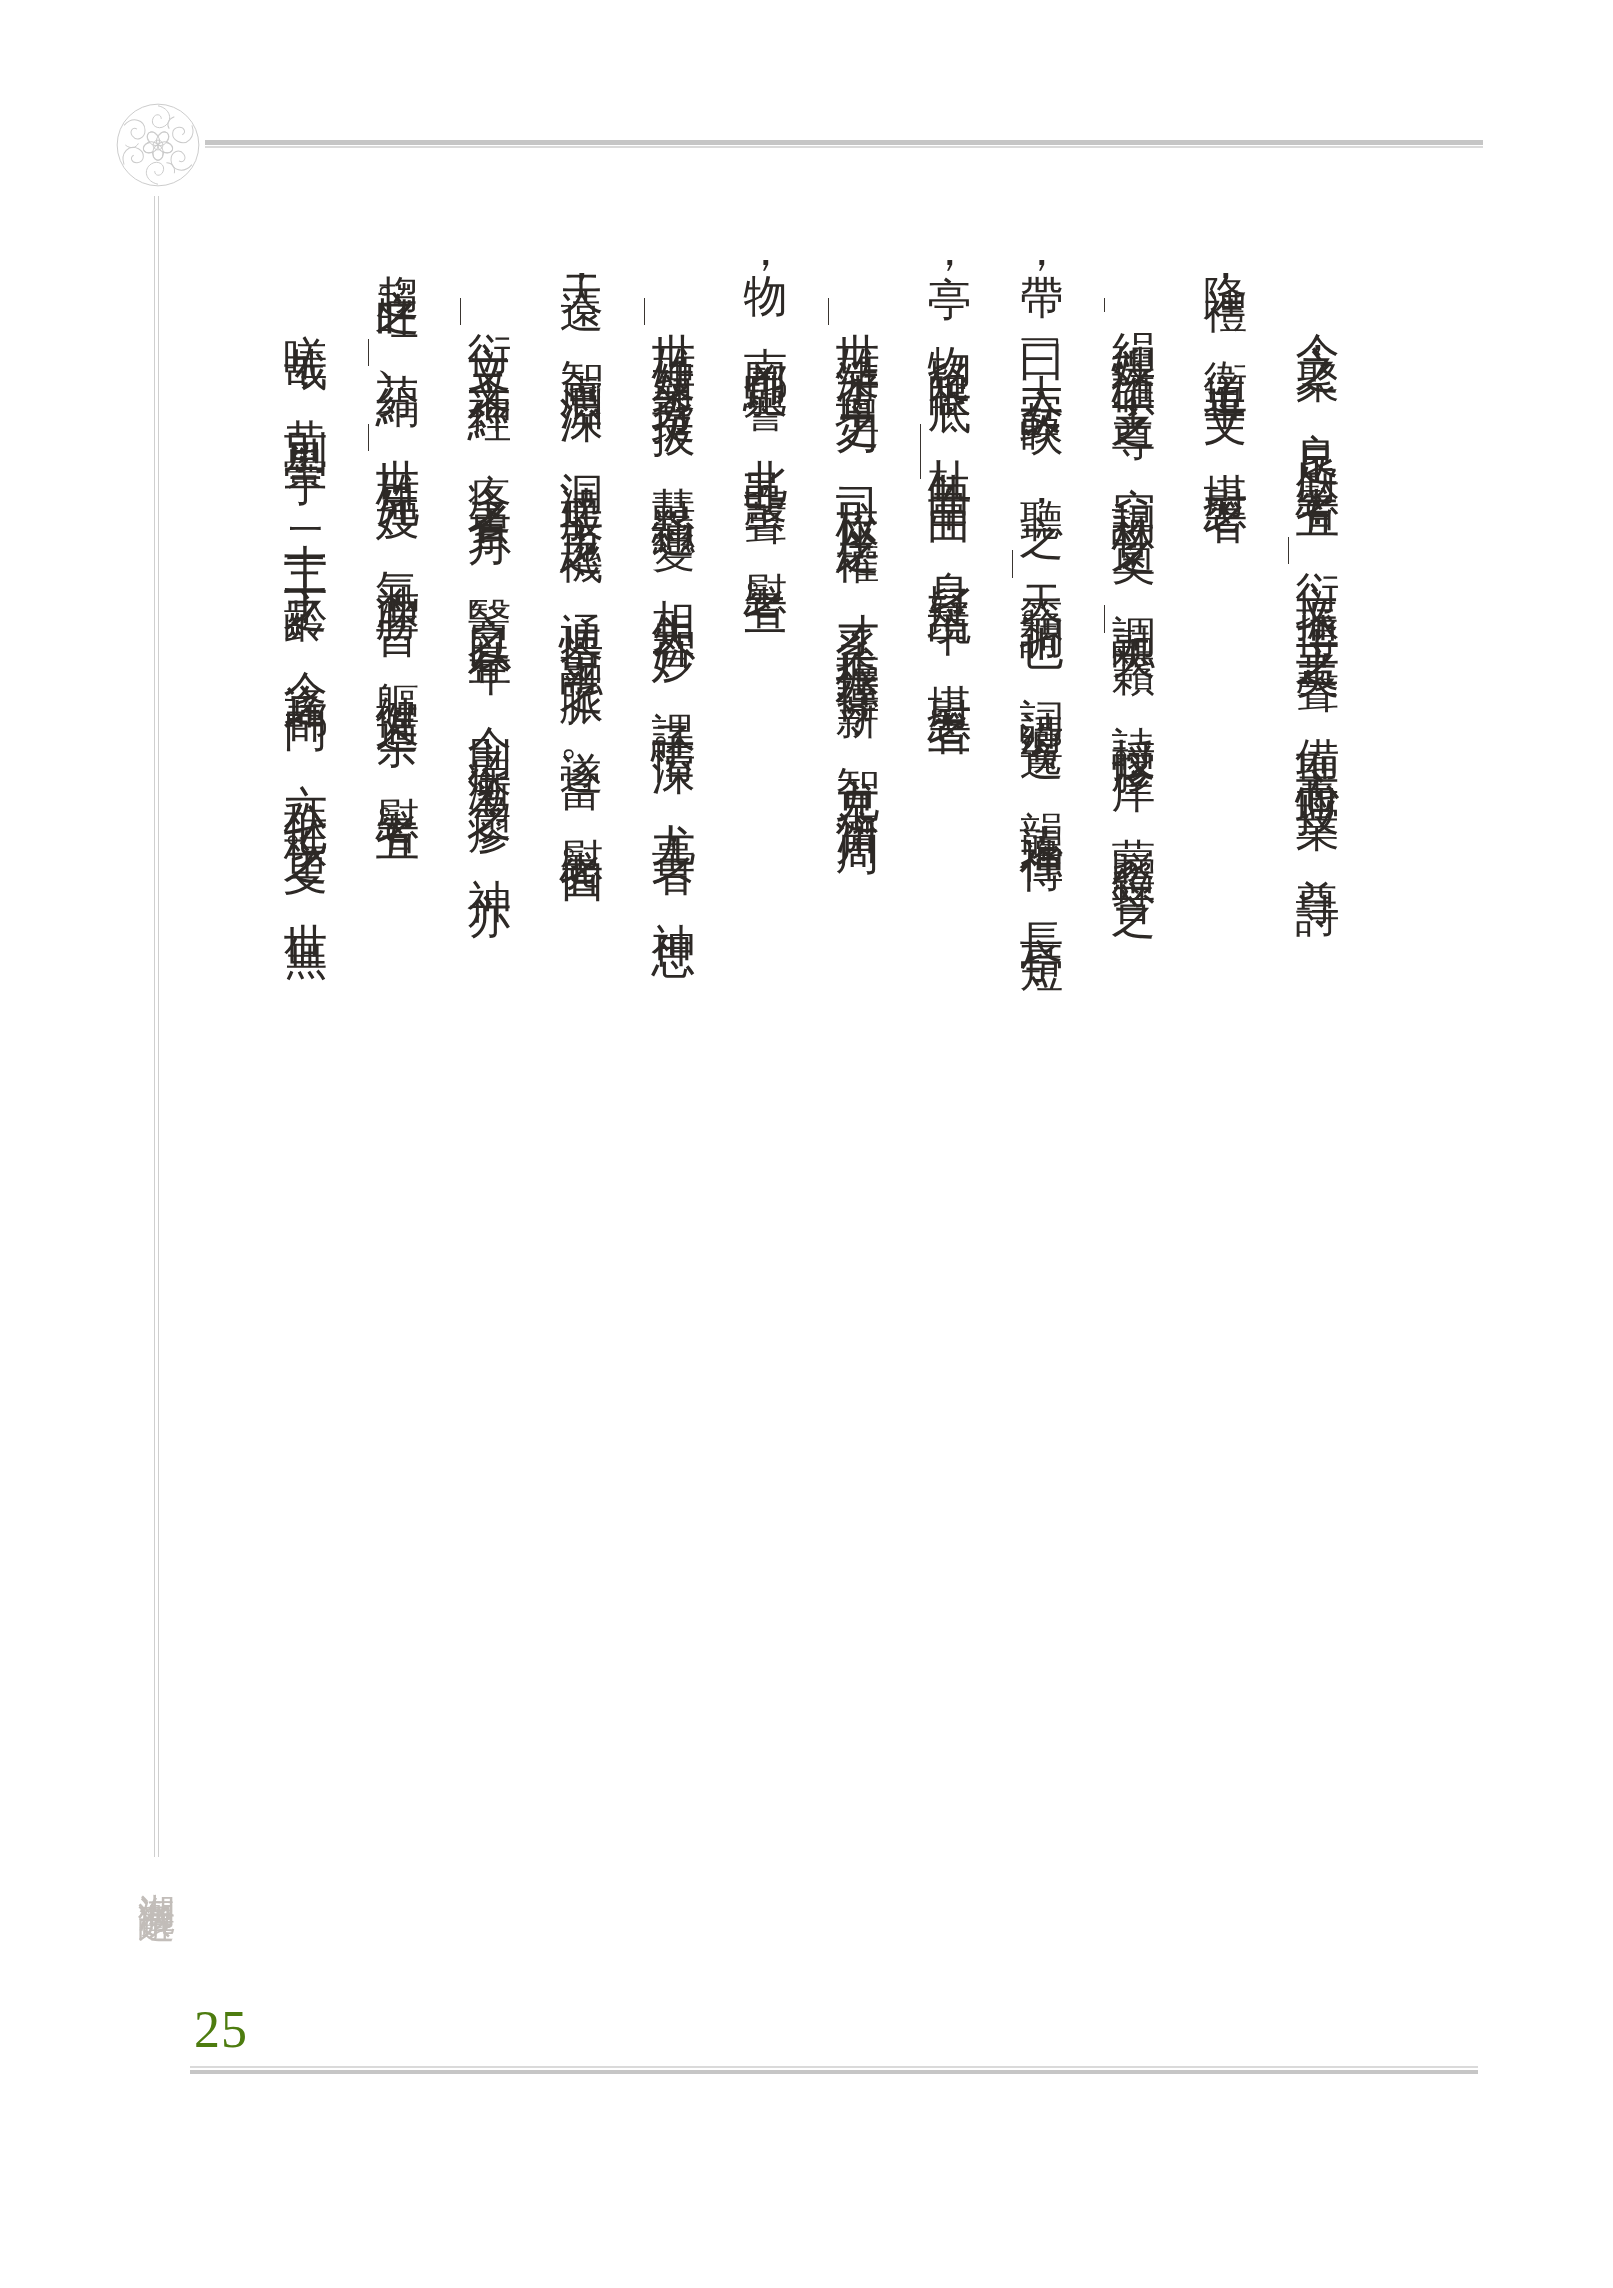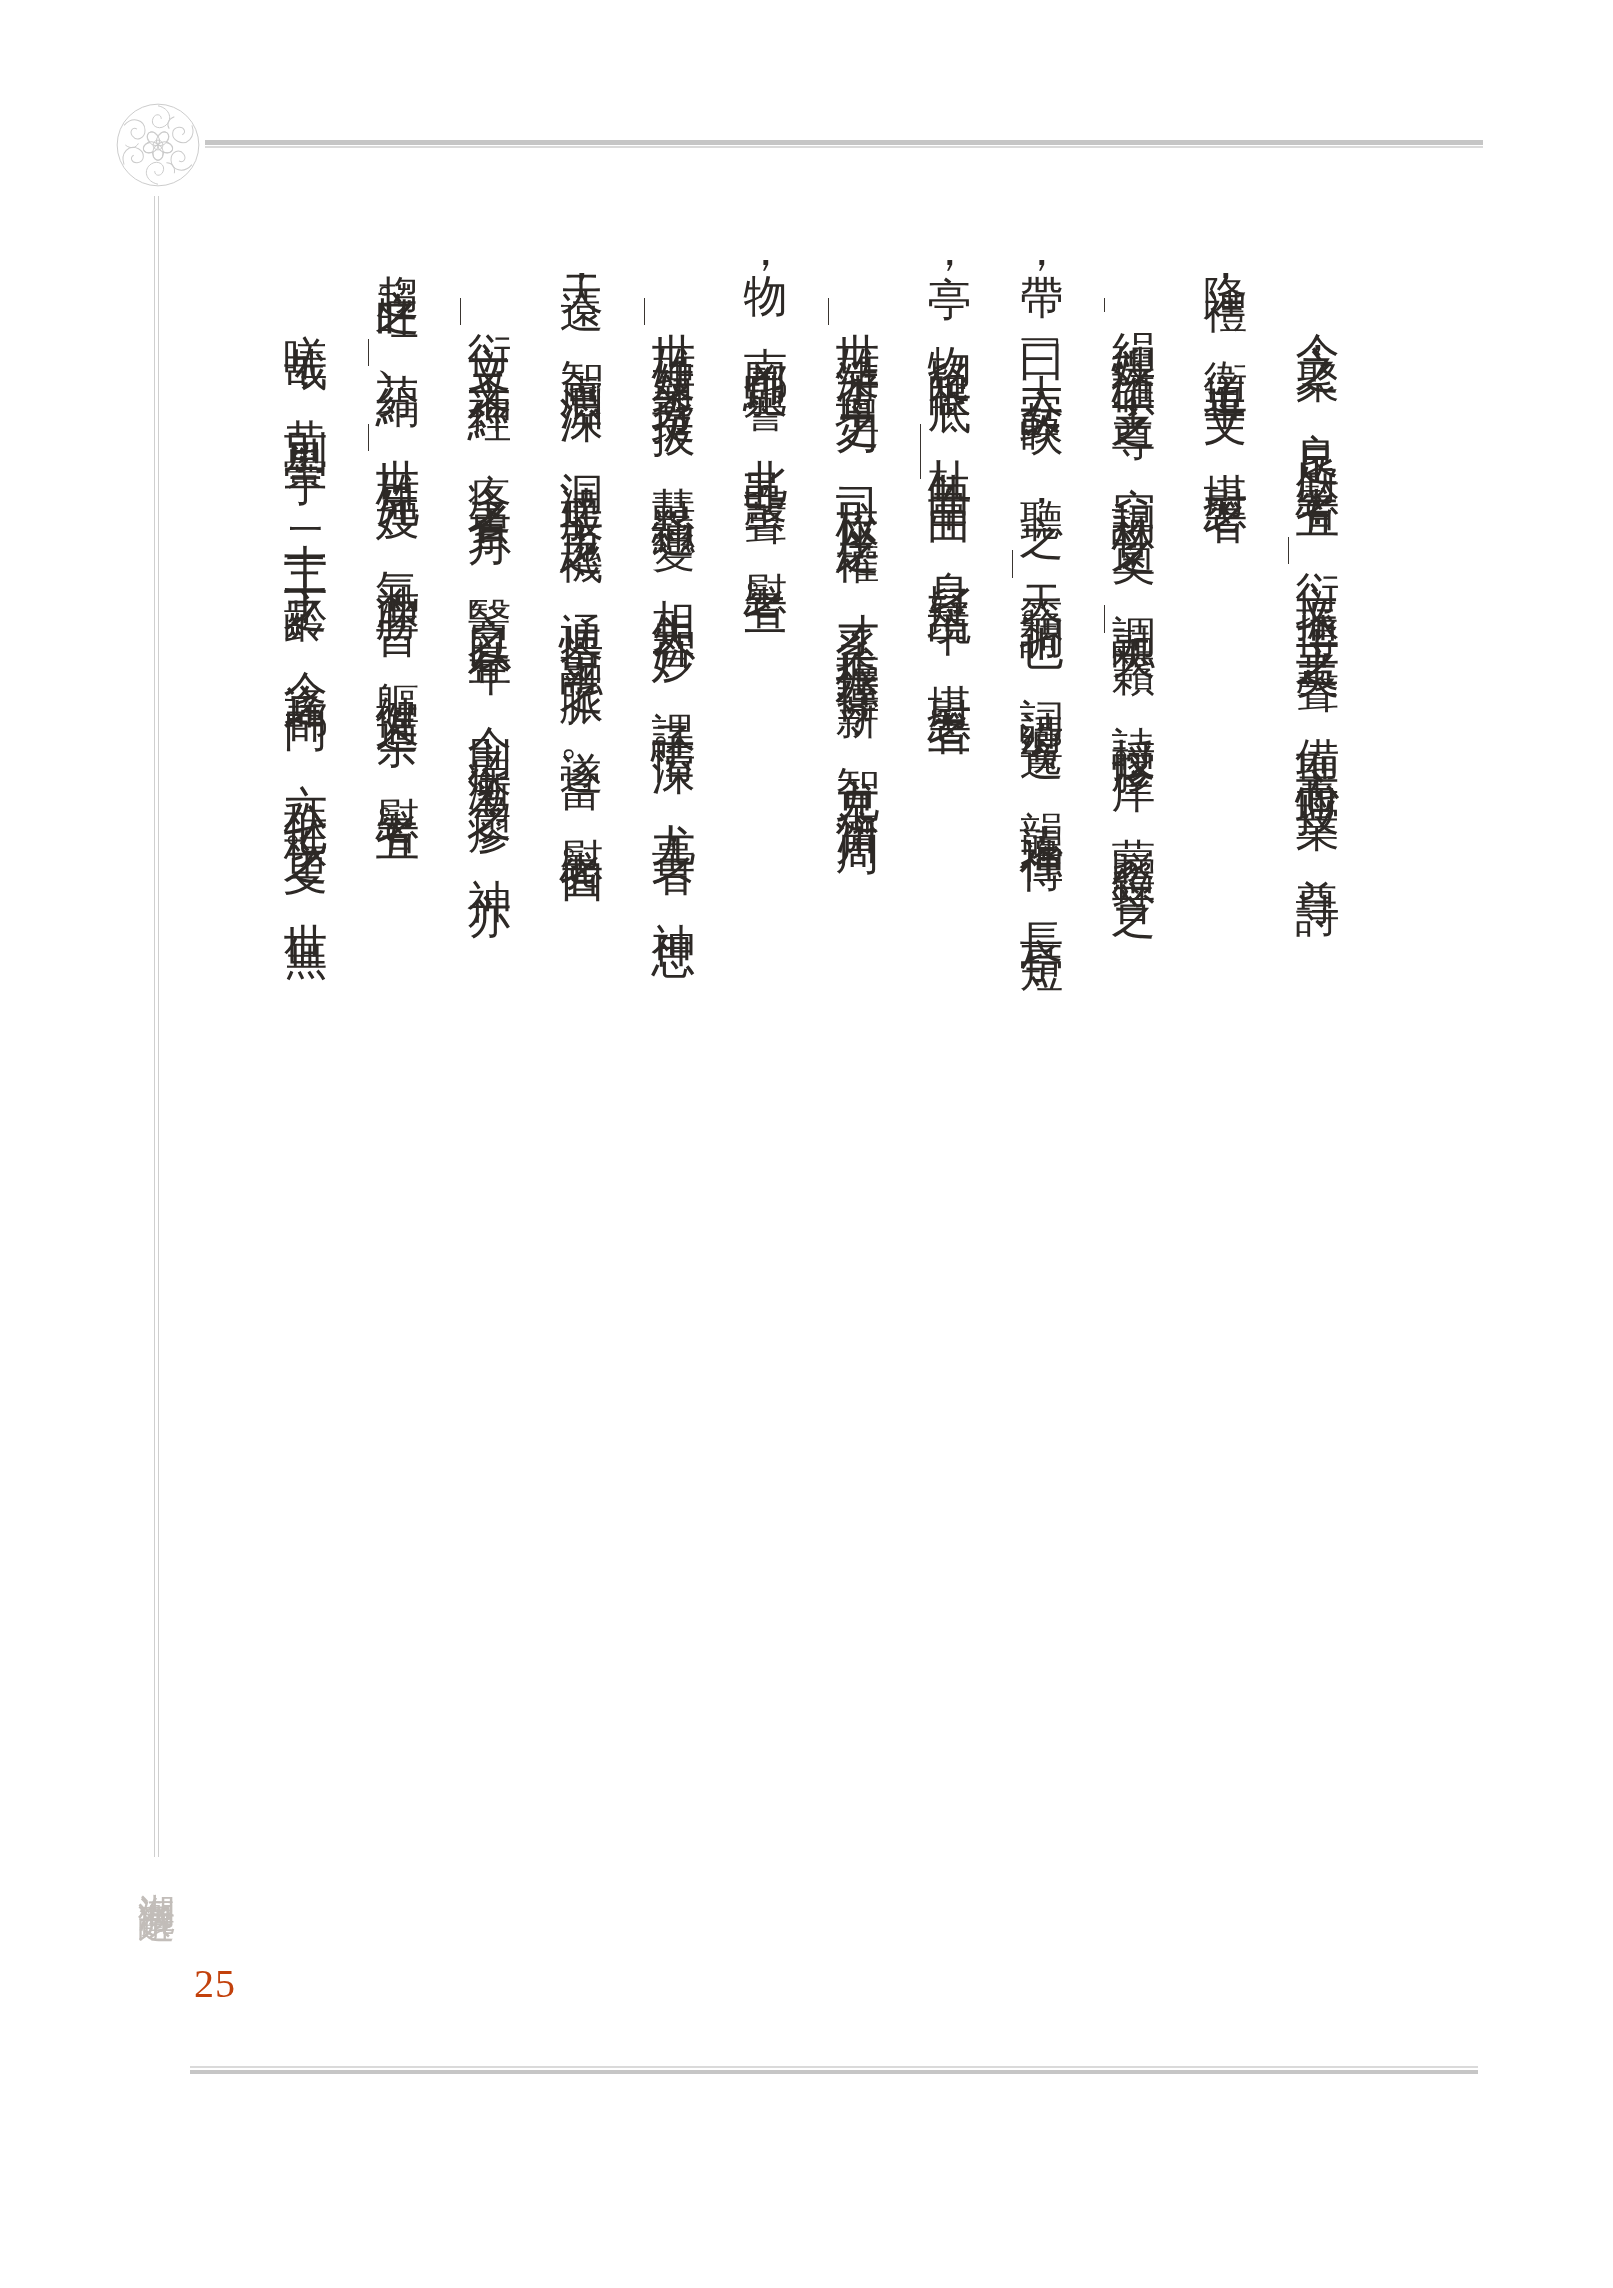--- a/index.html
+++ b/index.html
@@ -45,22 +45,22 @@
     color:#c2bdb9;
   }
 
   
   .footer-rule{position:absolute;left:190px;top:2066px;width:1288px;}
   .footer-rule .thin{height:1.8px;background:#dadada;}
   .footer-rule .gap{height:1.8px;}
   .footer-rule .thick{height:4.6px;background:#c6c6c6;}
 
   .page-number{
-    position:absolute;left:194px;top:1960px;
-    font-size:40px;color:#c2410c;letter-spacing:0.9px;
+    position:absolute;left:194px;top:2000px;
+    font-size:52px;color:#4d7c0f;letter-spacing:0.9px;
   }
 </style>
 </head>
 <body>
 
 <div class="page">
 
   <div class="ornament">
     <svg viewBox="0 0 120 120" width="98" height="98" xmlns="http://www.w3.org/2000/svg">
       <defs>

